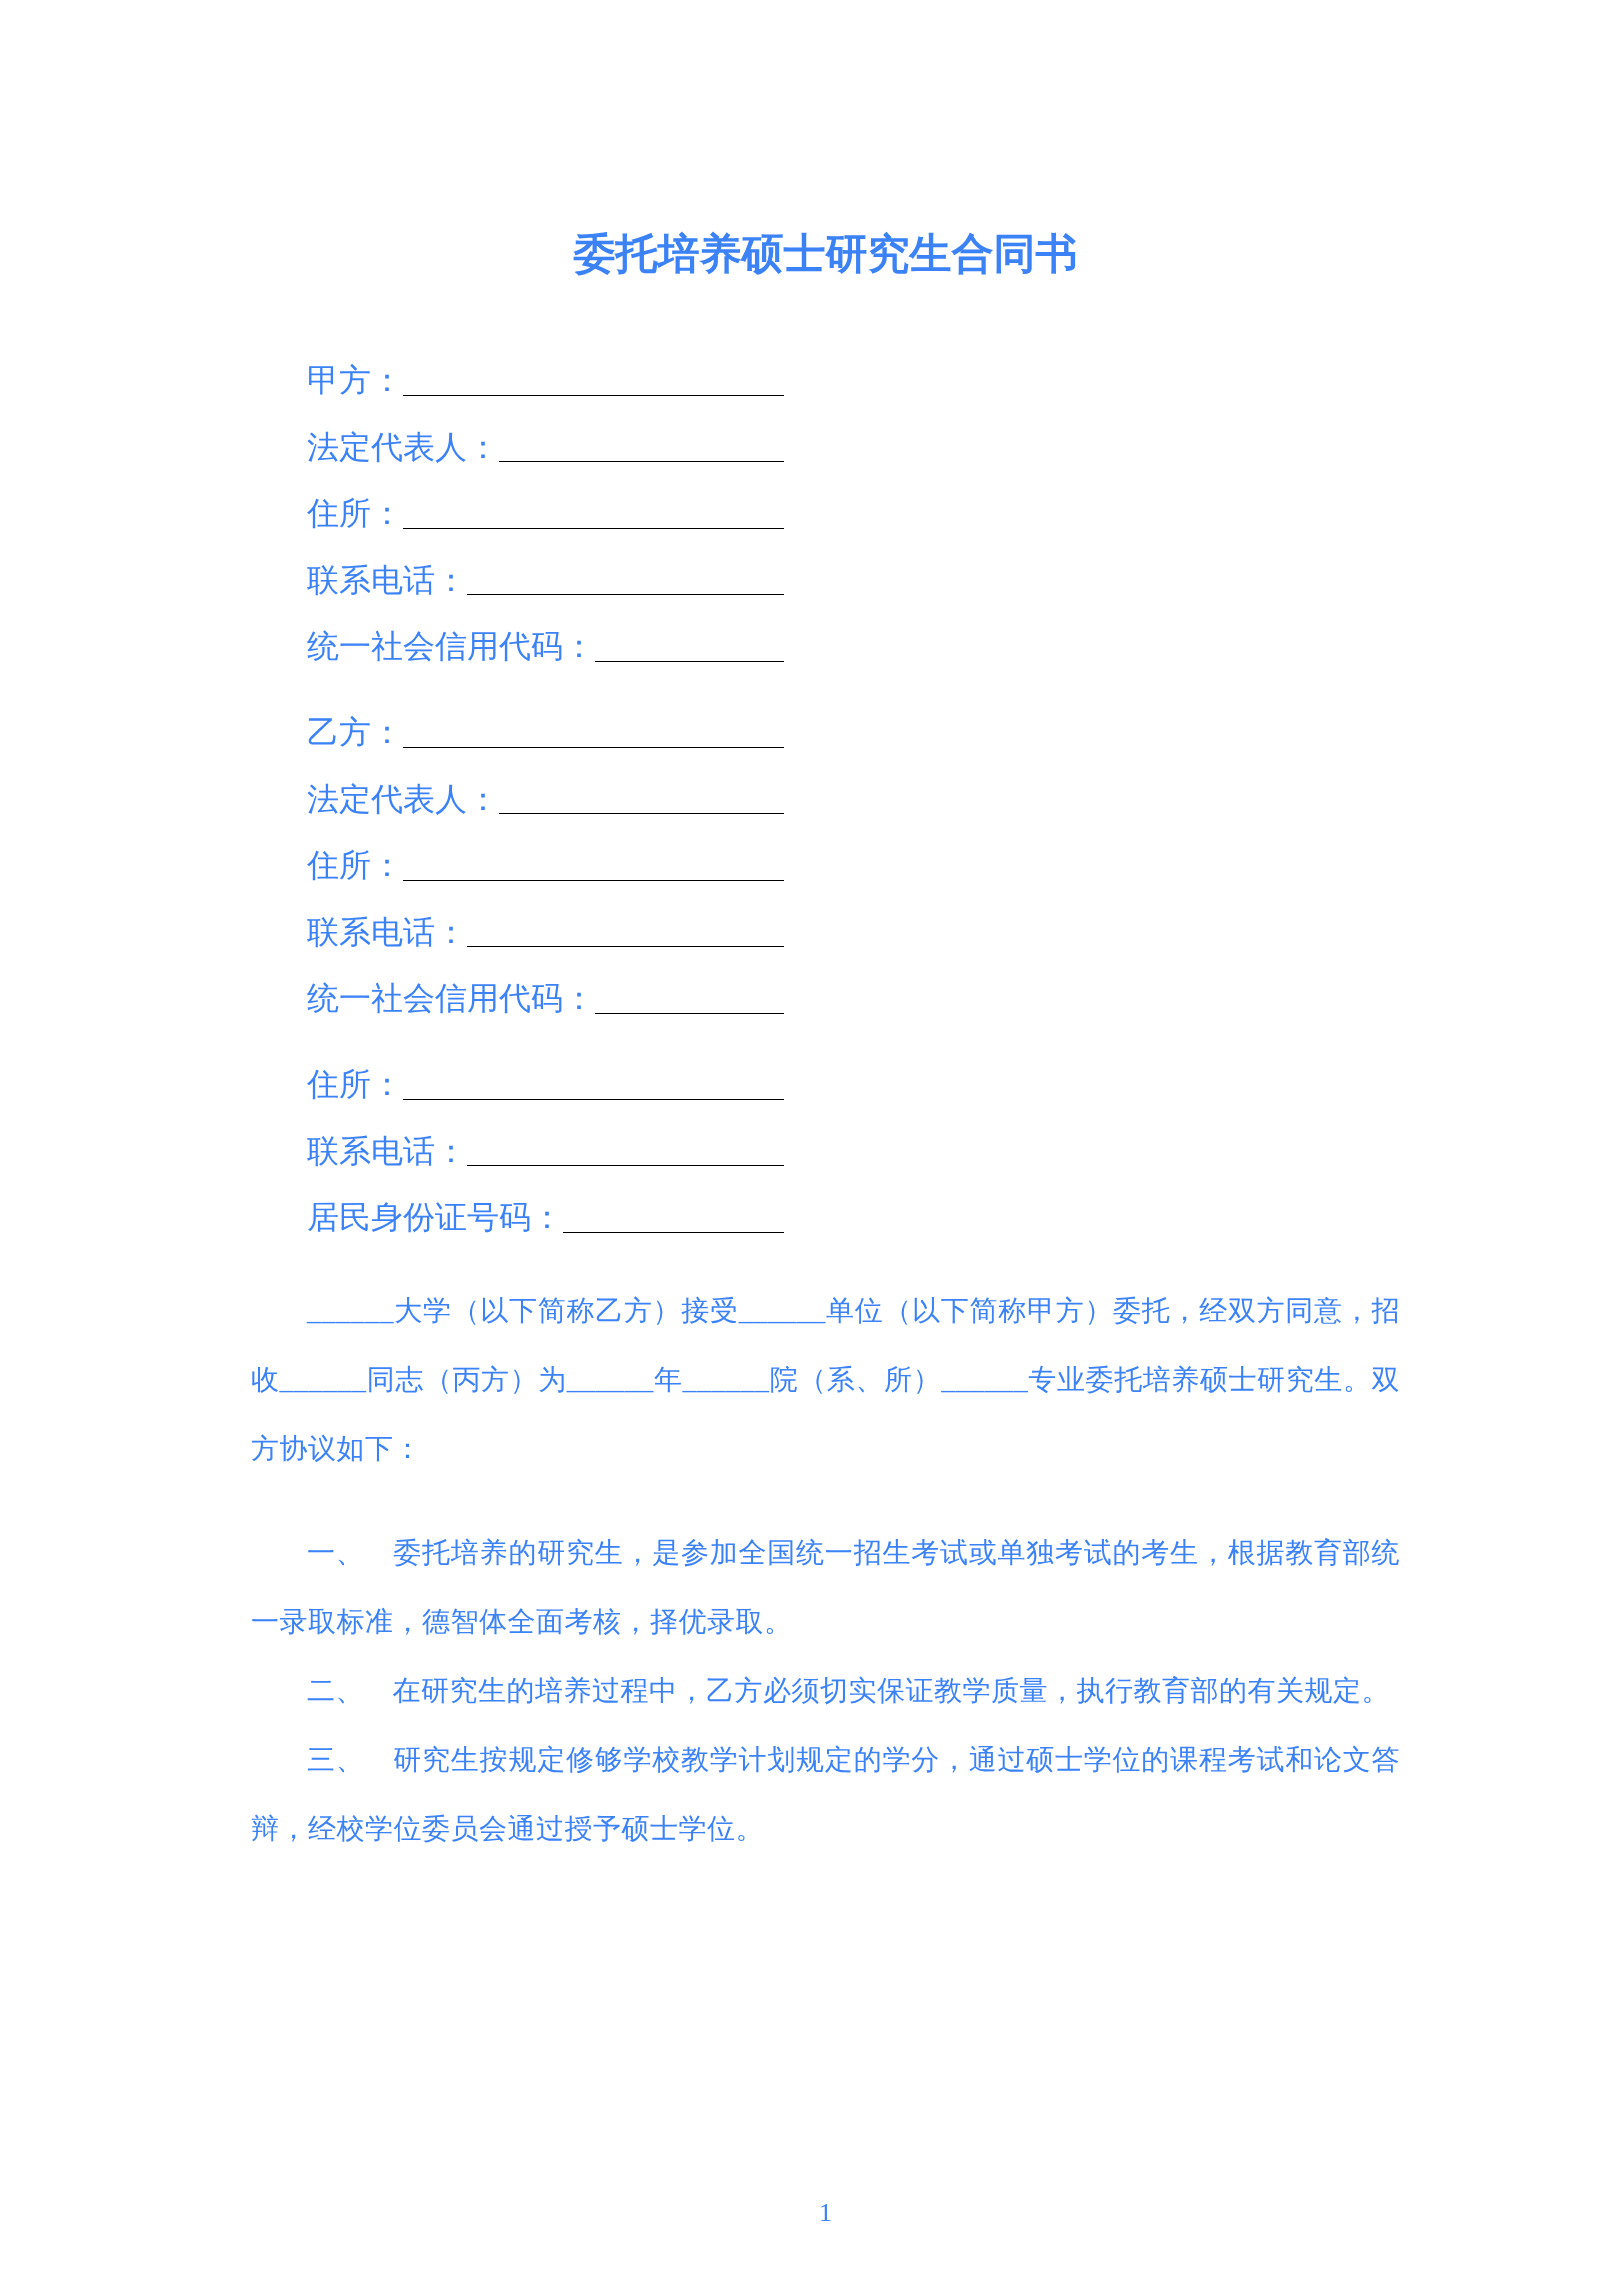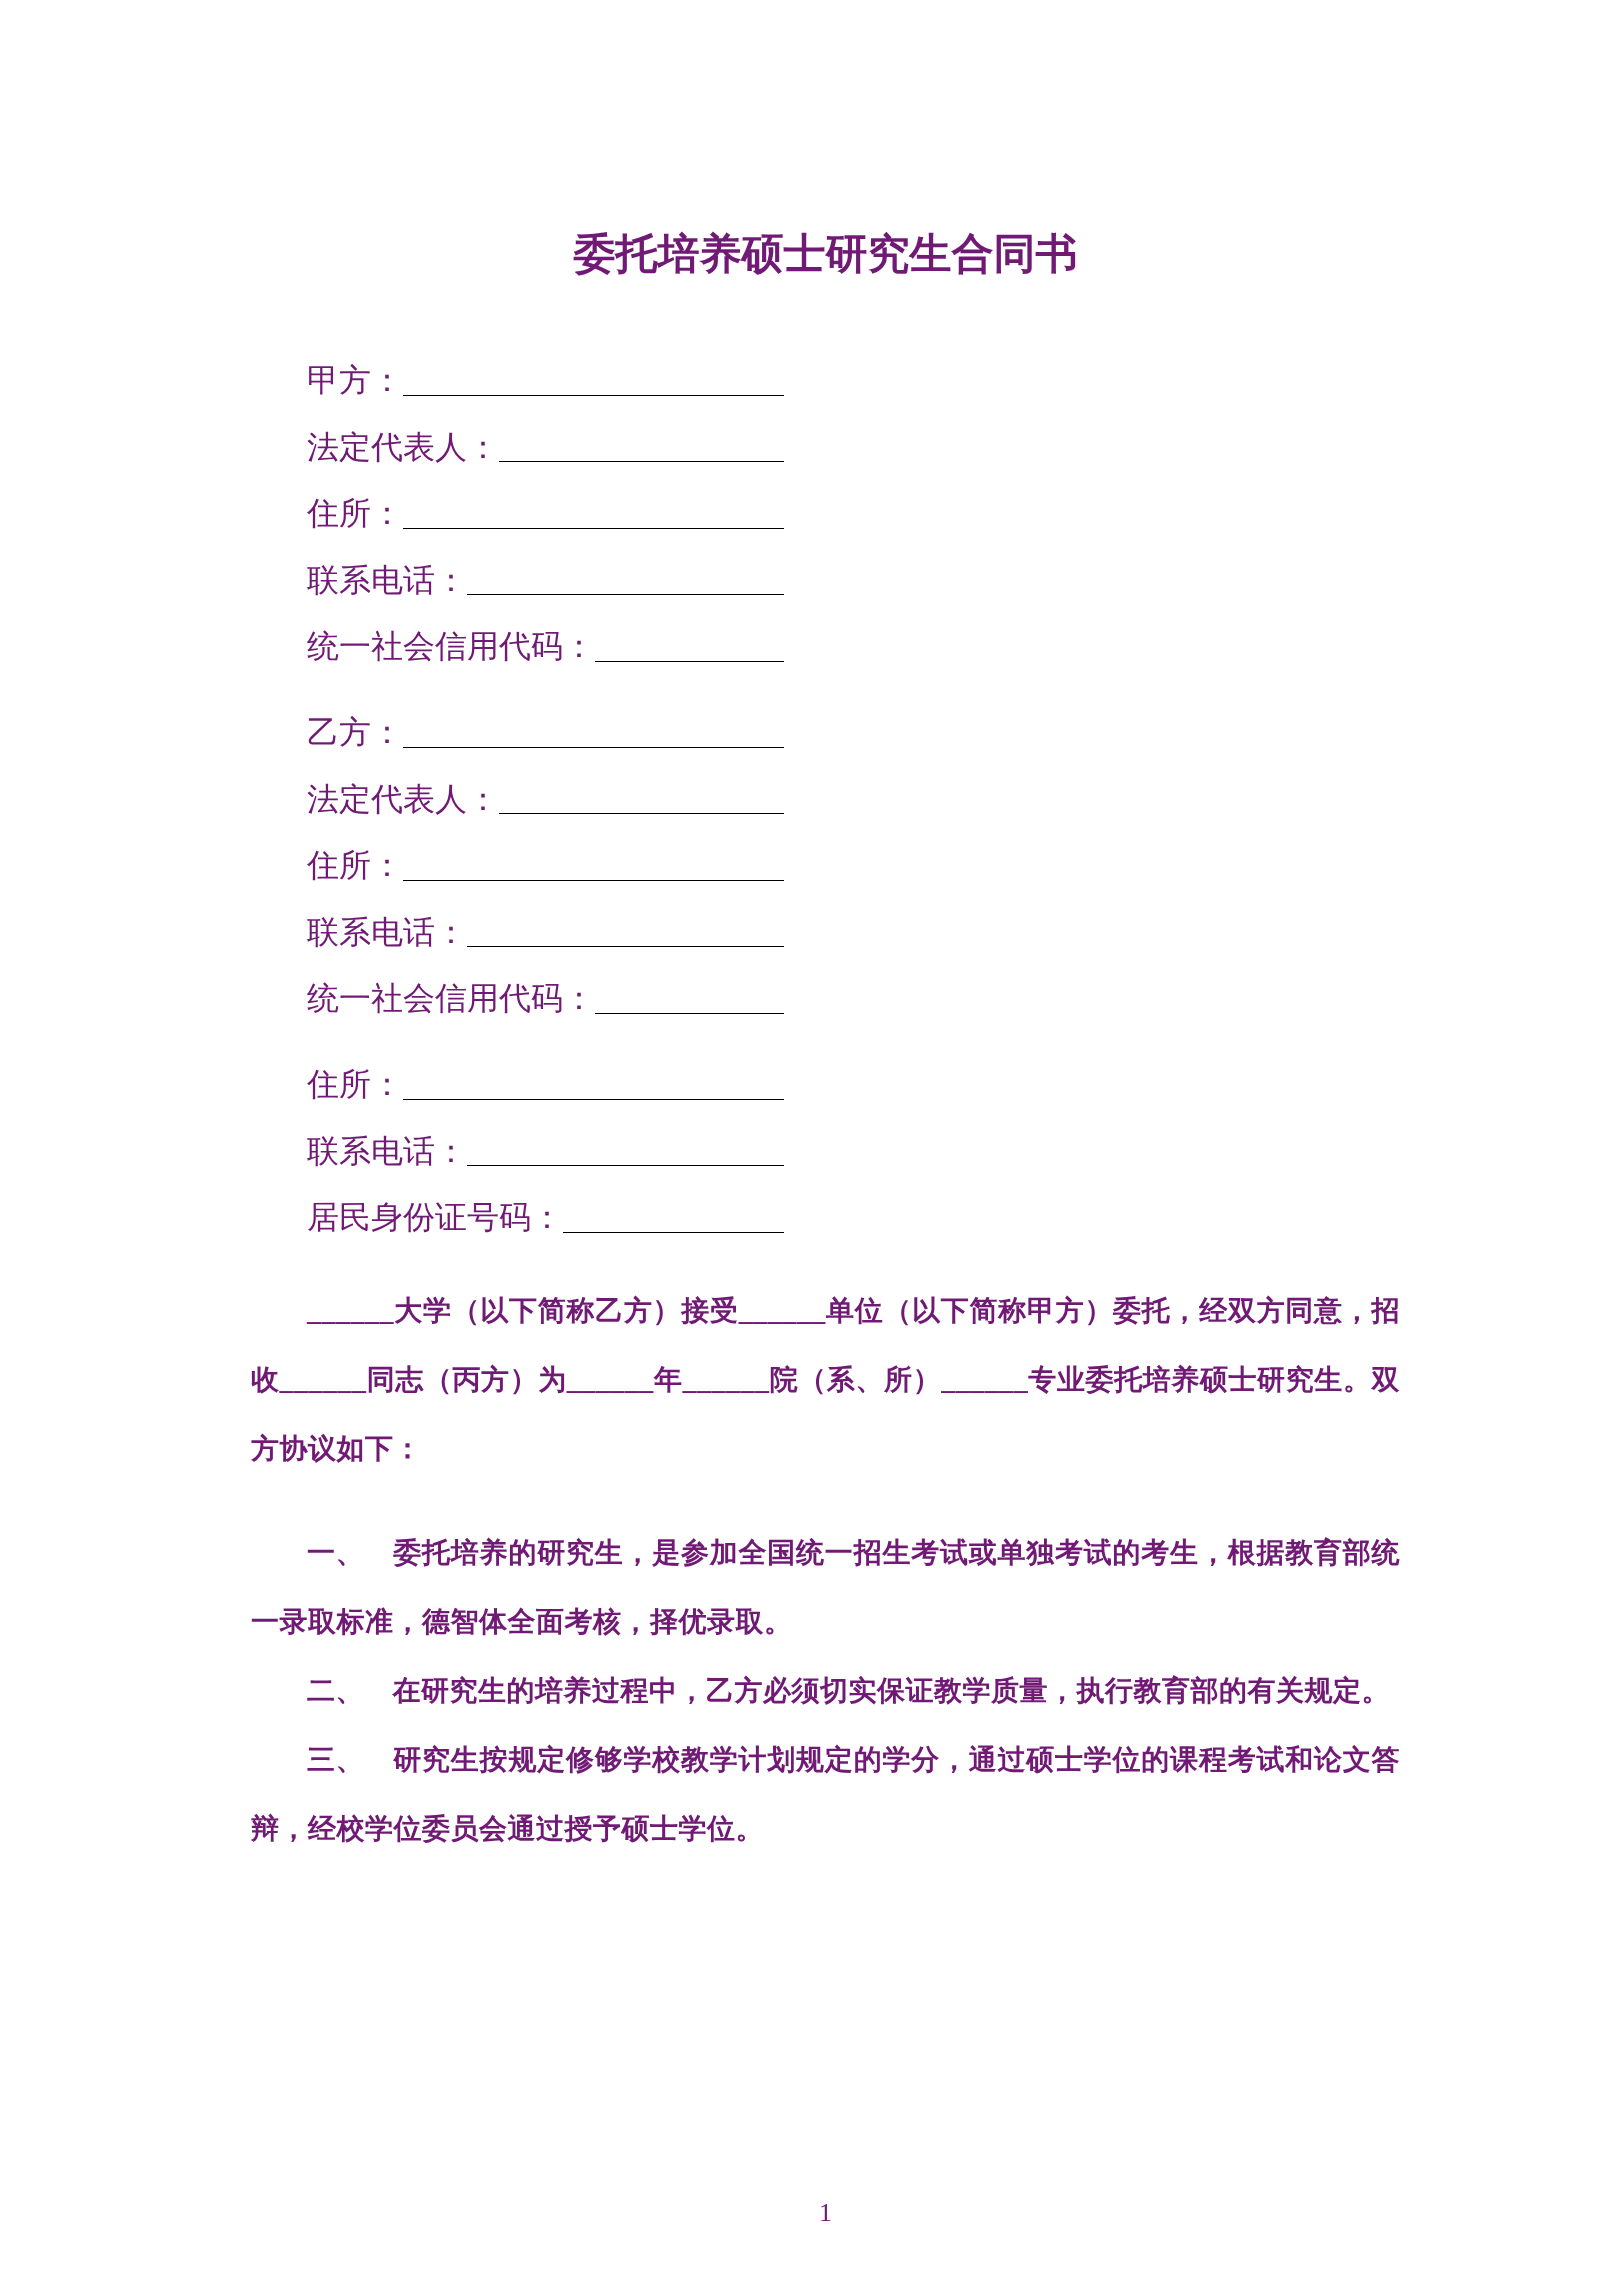--- a/index.html
+++ b/index.html
@@ -5,21 +5,21 @@
   html, body {
     margin: 0;
     padding: 0;
     background: #ffffff;
   }
   .page {
     position: relative;
     width: 1623px;
     height: 2294px;
     background: #ffffff;
-    color: #701a75;
+    color: #3b82f6;
     font-family: "Liberation Serif", "DejaVu Serif", serif;
     box-sizing: border-box;
     padding: 227px 223px 0 251px;
     overflow: hidden;
   }
   .doc-title {
     font-size: 42px;
     line-height: 55px;
     font-weight: 700;
     text-align: center;
@@ -52,21 +52,20 @@
     margin-bottom: 5.5px;
     min-width: 36px;
   }
   .para {
     font-size: 28px;
     line-height: 69px;
     text-align: justify;
     text-indent: 2em;
     margin: 0;
     letter-spacing: 0.5px;
-    font-weight: bold;
   }
   .clause-first {
     margin-top: 35px;
   }
   .page-number {
     position: absolute;
     bottom: 65px;
     left: 251px;
     width: 1149px;
     text-align: center;

